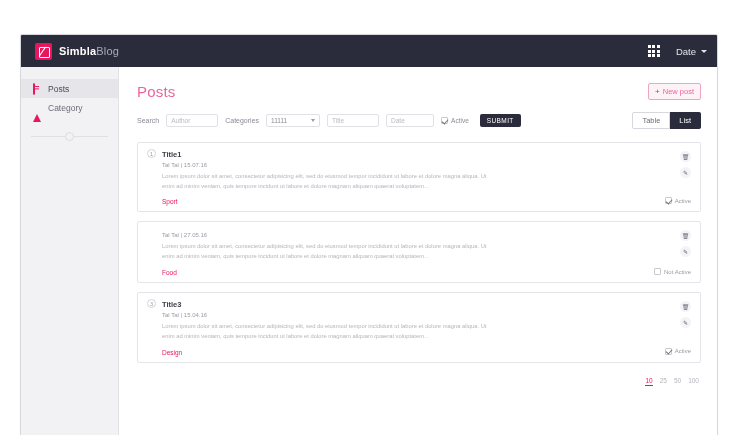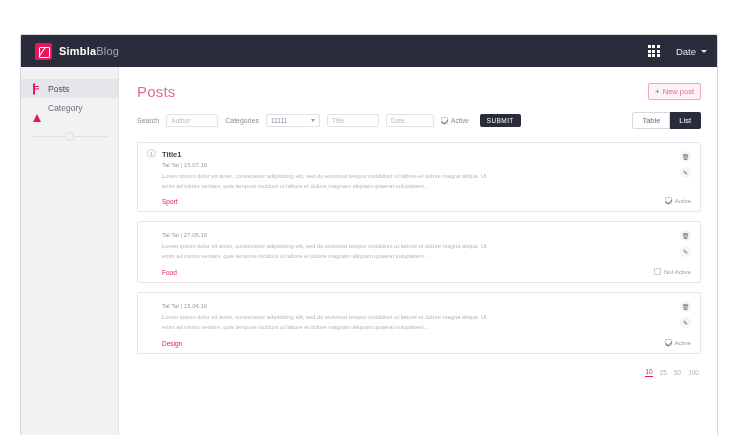--- a/index.html
+++ b/index.html
@@ -448,20 +448,24 @@
             <div class="act-btn">🗑</div>
             <div class="act-btn">✎</div>
           </div>
           <div class="card-status">
             <span class="chk"></span>
             <span class="status-label">Not Active</span>
           </div>
         </div>
 
         <div class="card">
+          <div class="card-head">
+            <span class="card-num">3</span>
+            <span class="card-title">Title3</span>
+          </div>
           <div class="card-meta">Tal Tal | 15.04.16</div>
           <div class="card-body">Lorem ipsum dolor sit amet, consectetur adipisicing elit, sed do eiusmod tempor incididunt ut labore et dolore magna aliqua. Ut enim ad minim veniam, quis tempore incidunt ut labore et dolore magnam aliquam quaerat voluptatem...</div>
           <div class="card-tag">Design</div>
           <div class="card-actions">
             <div class="act-btn">🗑</div>
             <div class="act-btn">✎</div>
           </div>
           <div class="card-status">
             <span class="chk checked"></span>
             <span class="status-label">Active</span>

